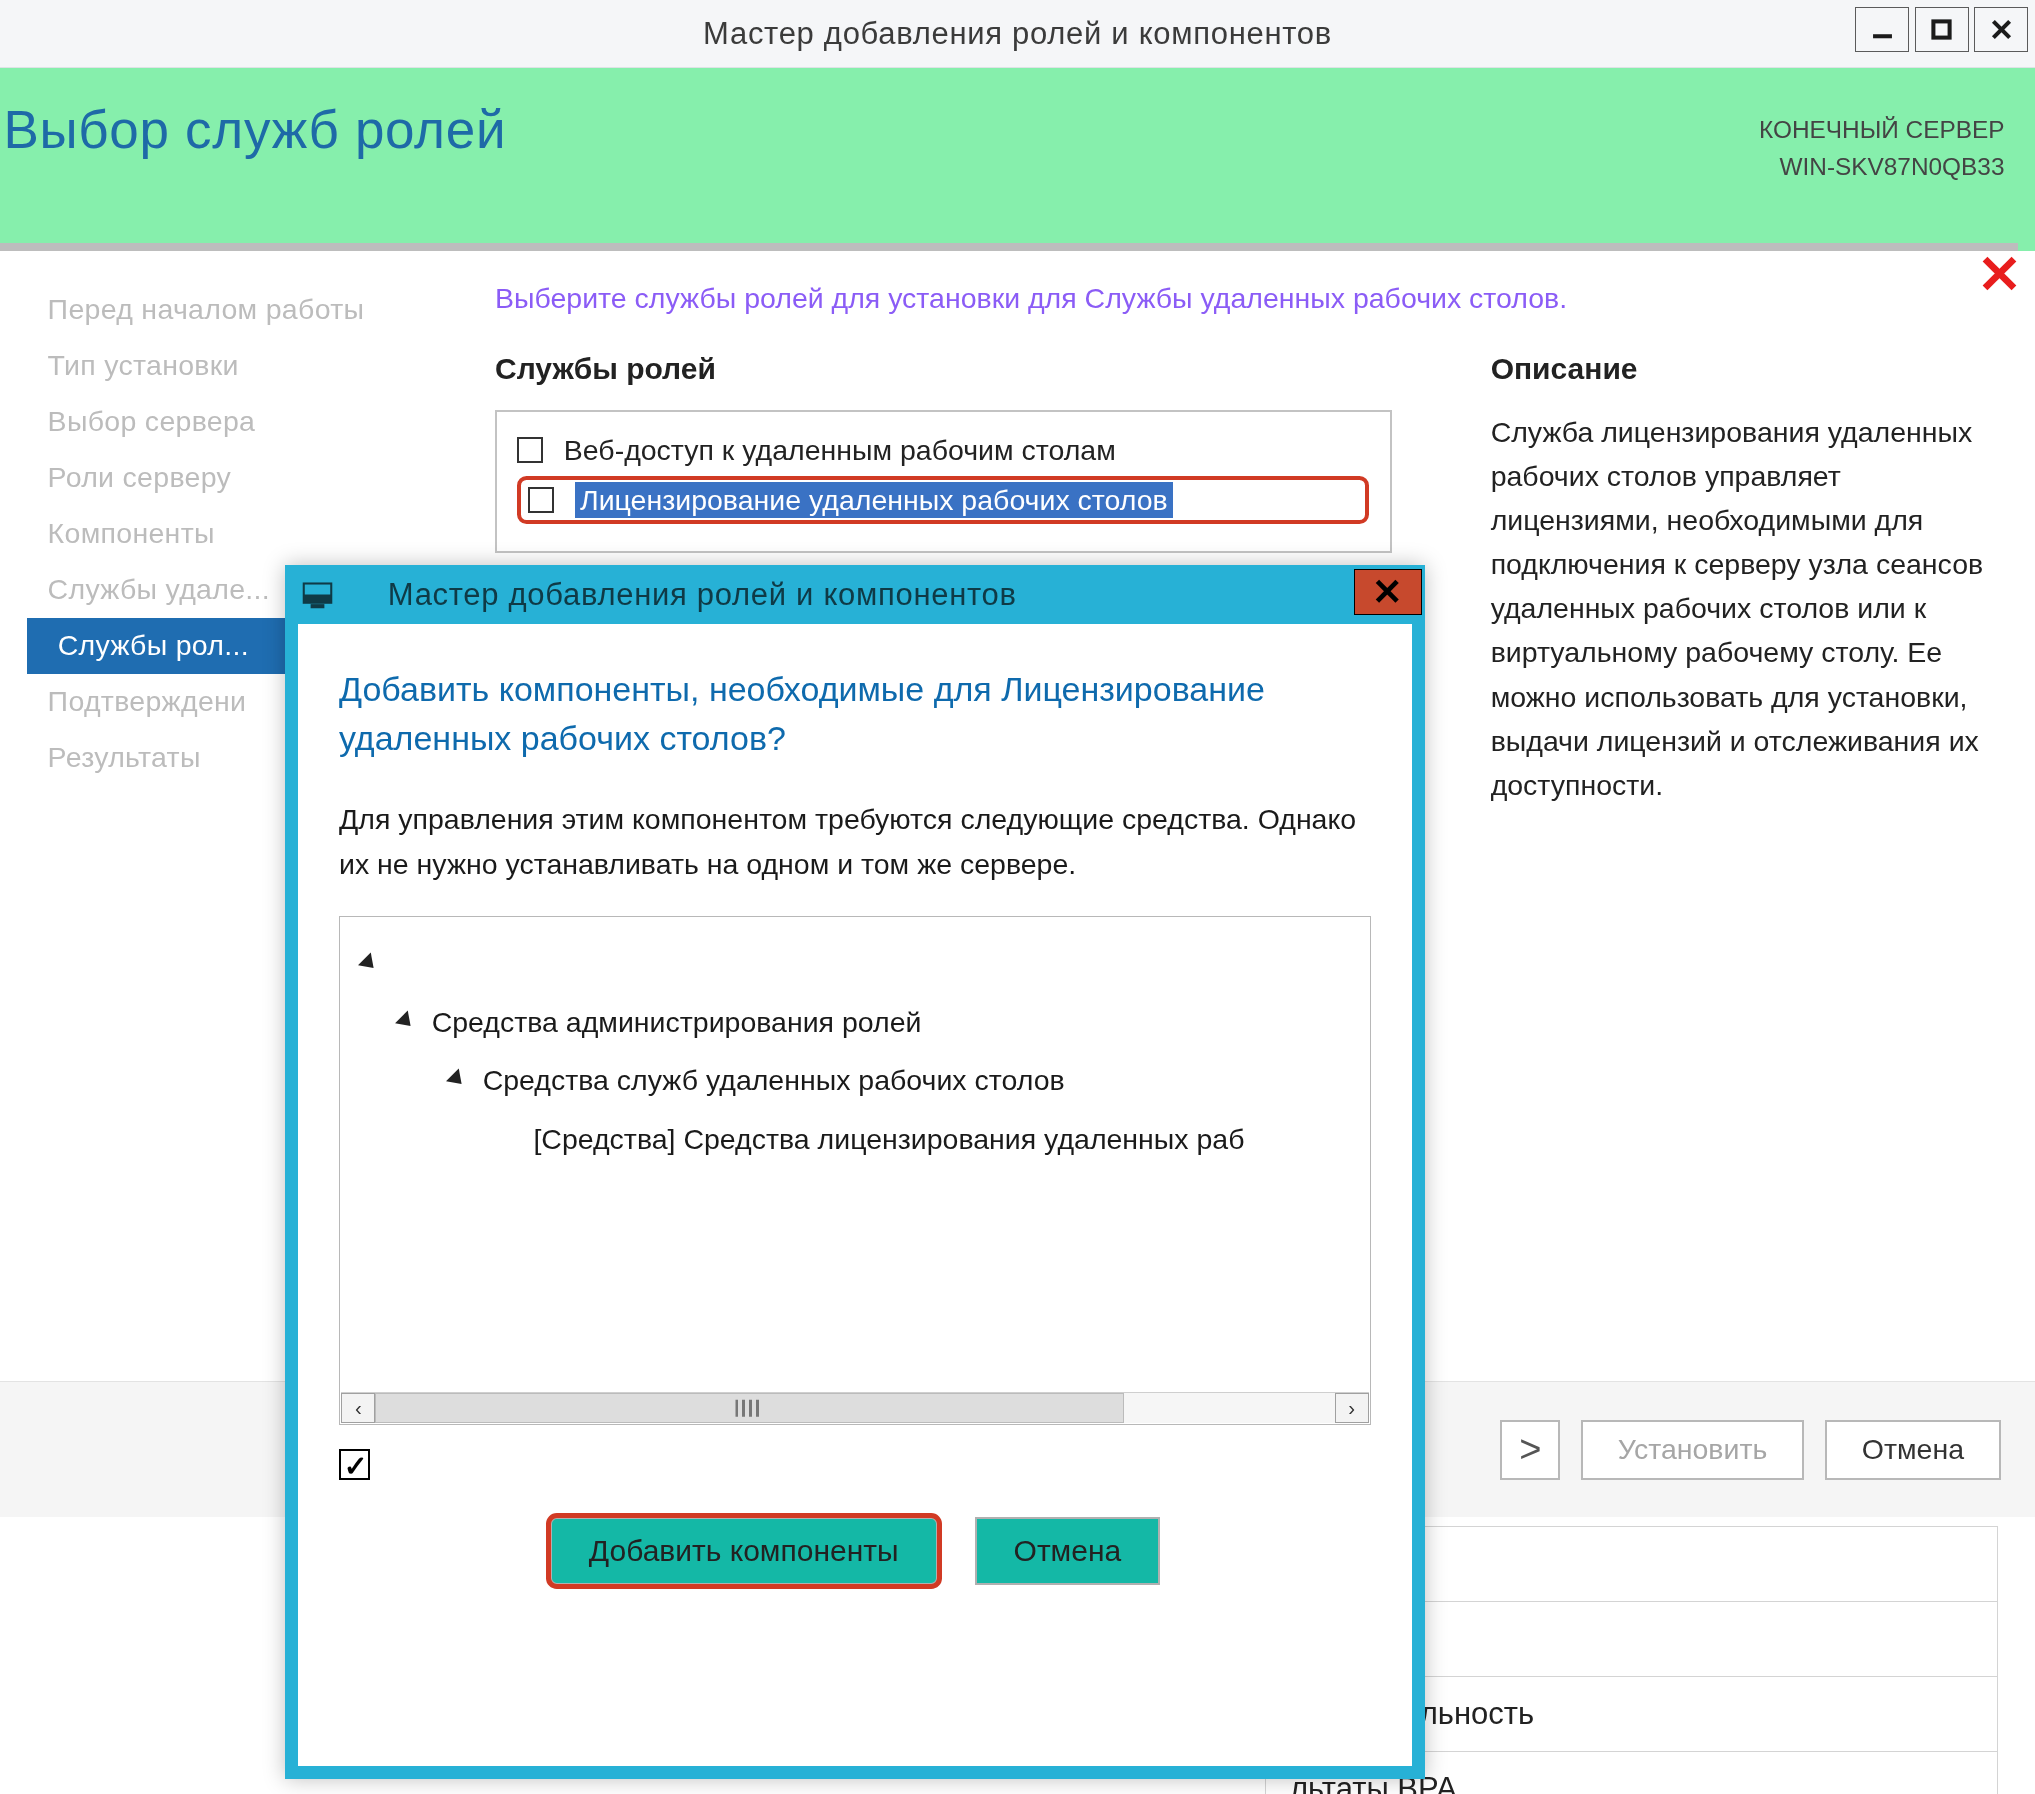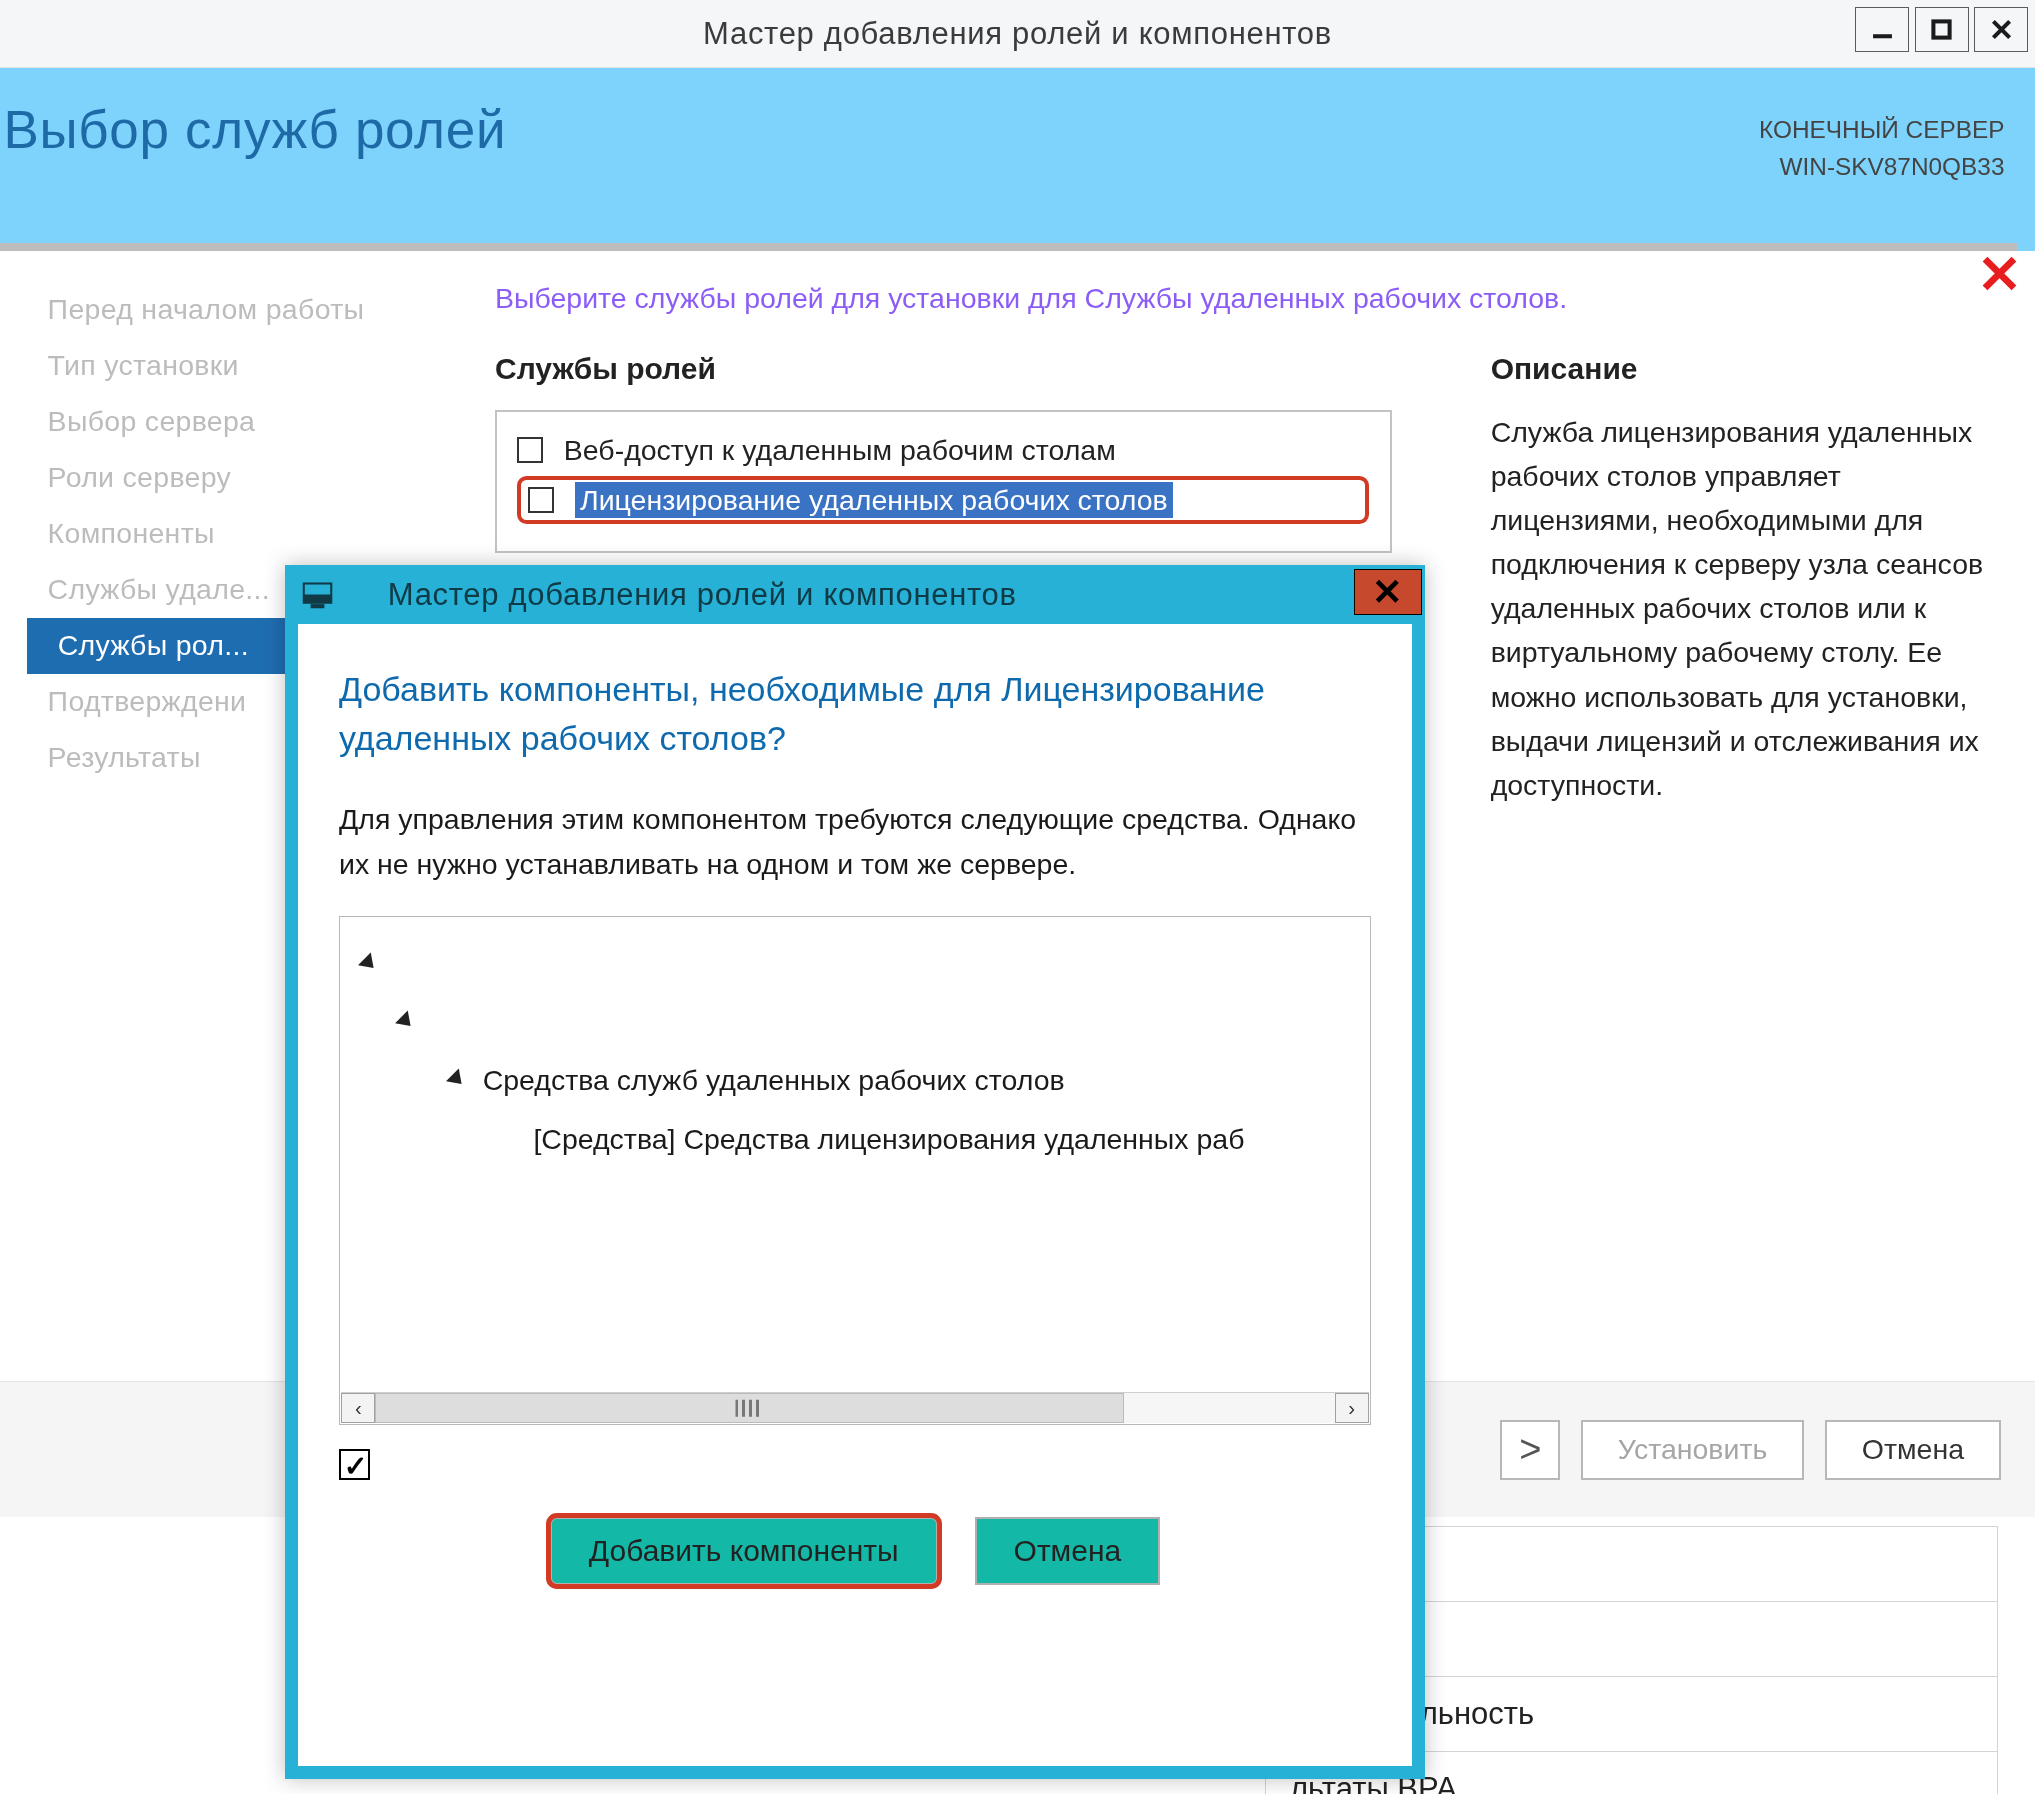--- a/index.html
+++ b/index.html
@@ -44,21 +44,21 @@
     font-size: 31px;
     font-weight: bold;
     margin-left: 5.4px;
     color: #1b1b1b;
   }
   .sysbtn svg { stroke: #1b1b1b; stroke-width: 6; fill: none; }
 
   
   .header {
     height: 183px;
-    background: #7dd3fc;
+    background: #86efac;
     padding: 30.5px 0 0 0;
     position: relative;
   }
   .header-title {
     font-size: 53px;
     color: #1e6aa7;
     font-weight: 300;
     padding-left: 3.4px;
     letter-spacing: 0.7px;
   }
@@ -474,21 +474,21 @@
           </svg>
       </div>
     </div>
     <div class="dlg-body">
       <div class="dlg-head">Добавить компоненты, необходимые для Лицензирование удаленных рабочих столов?</div>
       <div class="dlg-text">Для управления этим компонентом требуются следующие средства. Однако их не нужно устанавливать на одном и том же сервере.</div>
 
       <div class="tree-box">
         <div class="tree">
           <div><span class="tri"></span></div>
-          <div class="lvl1"><span class="tri"></span></div>
+          <div class="lvl1"><span class="tri"></span><span>Средства администрирования ролей</span></div>
           <div class="lvl2"><span class="tri"></span><span>Средства служб удаленных рабочих столов</span></div>
           <div class="lvl3"><span>[Средства] Средства лицензирования удаленных раб</span></div>
         </div>
         <div class="hscroll">
           <div class="hs-btn">‹</div>
           <div class="hs-track">
             <div class="hs-thumb">
                 <div class="grip"></div>
               </div>
           </div>

